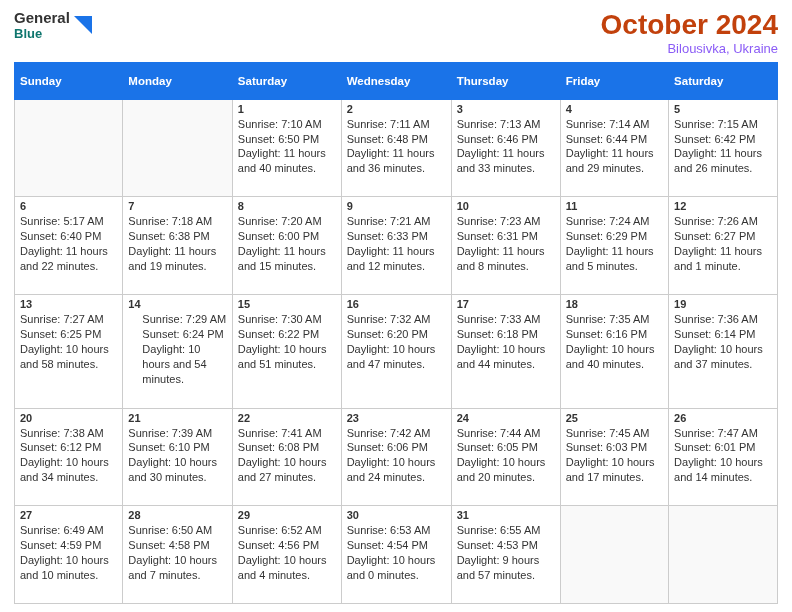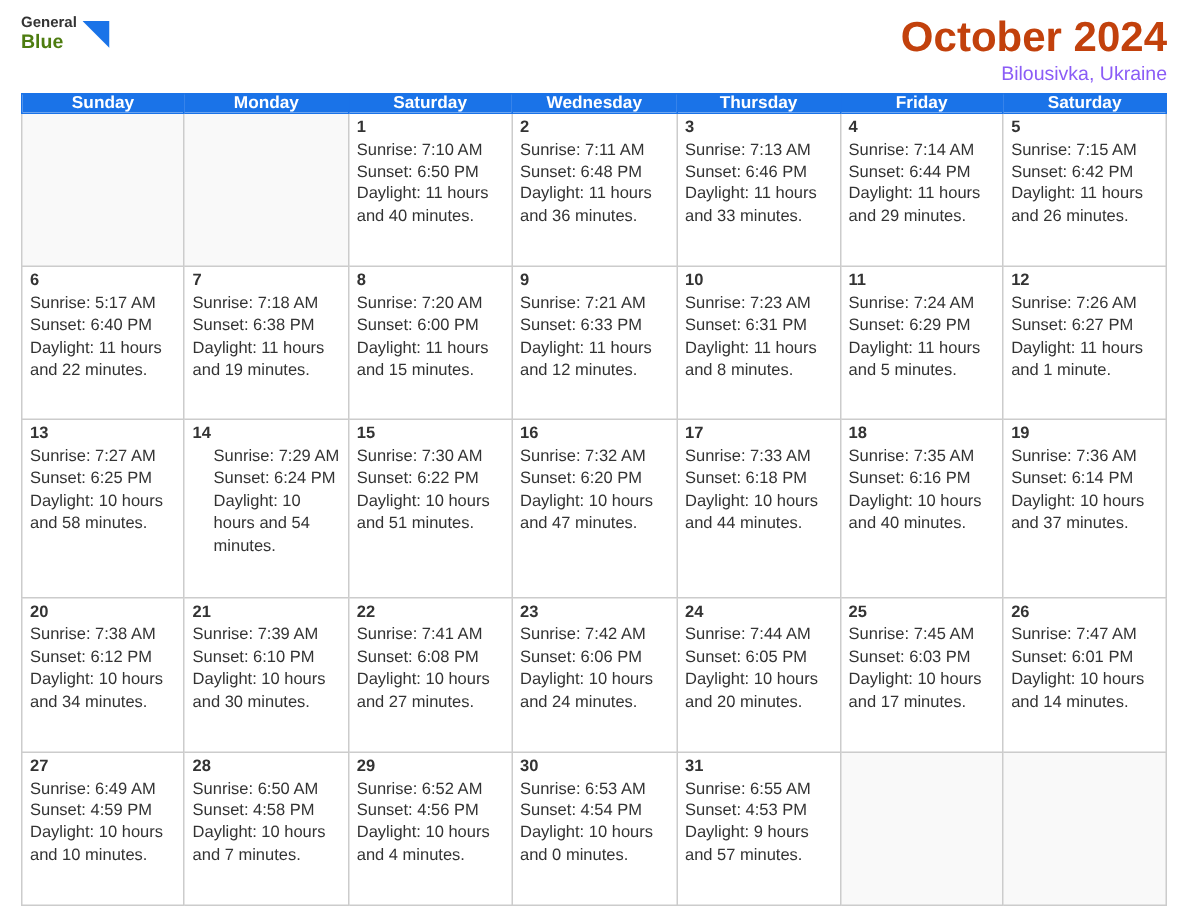--- a/index.html
+++ b/index.html
@@ -45,22 +45,22 @@
     .calendar-table {
       width: 100%;
       border-collapse: collapse;
       flex: 1;
     }
     .calendar-table thead tr th {
       background: #1a73e8;
       color: #fff;
       font-size: 11.5px;
       font-weight: bold;
-      padding: 0 5px;
-      text-align: center;
+      padding: 12px 5px;
+      text-align: left;
       border: 1px solid #1a73e8;
     }
     .calendar-table tbody tr td {
       border: 1px solid #ccc;
       vertical-align: top;
       padding: 3px 5px;
       width: 113px;
       height: 82px;
       font-size: 9.5px;
       color: #333;
@@ -81,22 +81,22 @@
       line-height: 1.35;
     }
   </style>
 </head>
 <body>
 
 <div class="page">
   <div class="header">
     <div class="logo">
     <div style="display:flex;flex-direction:column;line-height:1.1;">
-      <span style="font-size:10px;font-weight:bold;color:#333;">General</span>
-      <span style="font-size:13px;font-weight:bold;color:#4d7c0f;">Blue</span>
+      <span style="font-size:15px;font-weight:bold;color:#333;">General</span>
+      <span style="font-size:13px;font-weight:bold;color:#0f766e;">Blue</span>
     </div>
     <svg width="18" height="18" viewBox="0 0 18 18">
       <polygon points="0,0 18,0 18,18" fill="#1a73e8"></polygon>
     </svg>
   </div>
     <div class="title-block">
       <div class="title-month">October 2024</div>
       <div class="title-location">Bilousivka, Ukraine</div>
     </div>
   </div>

